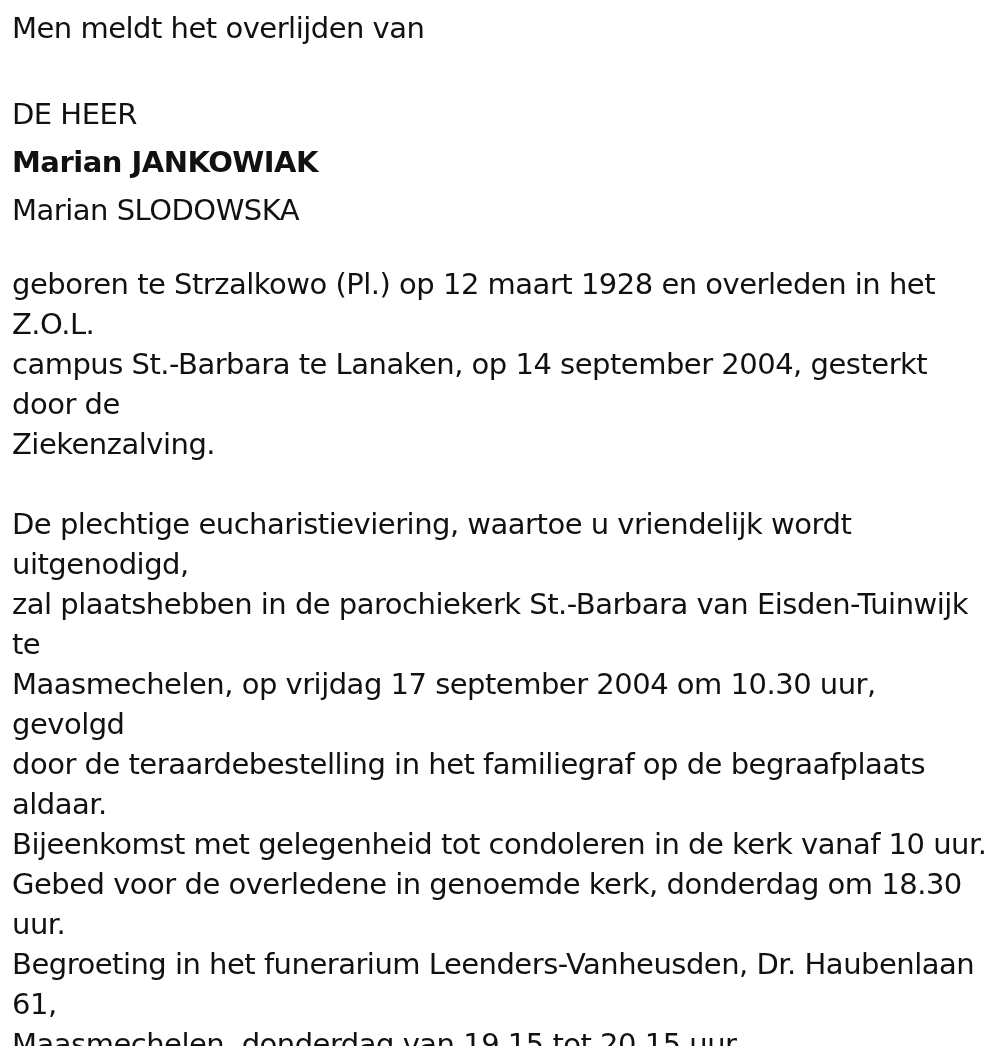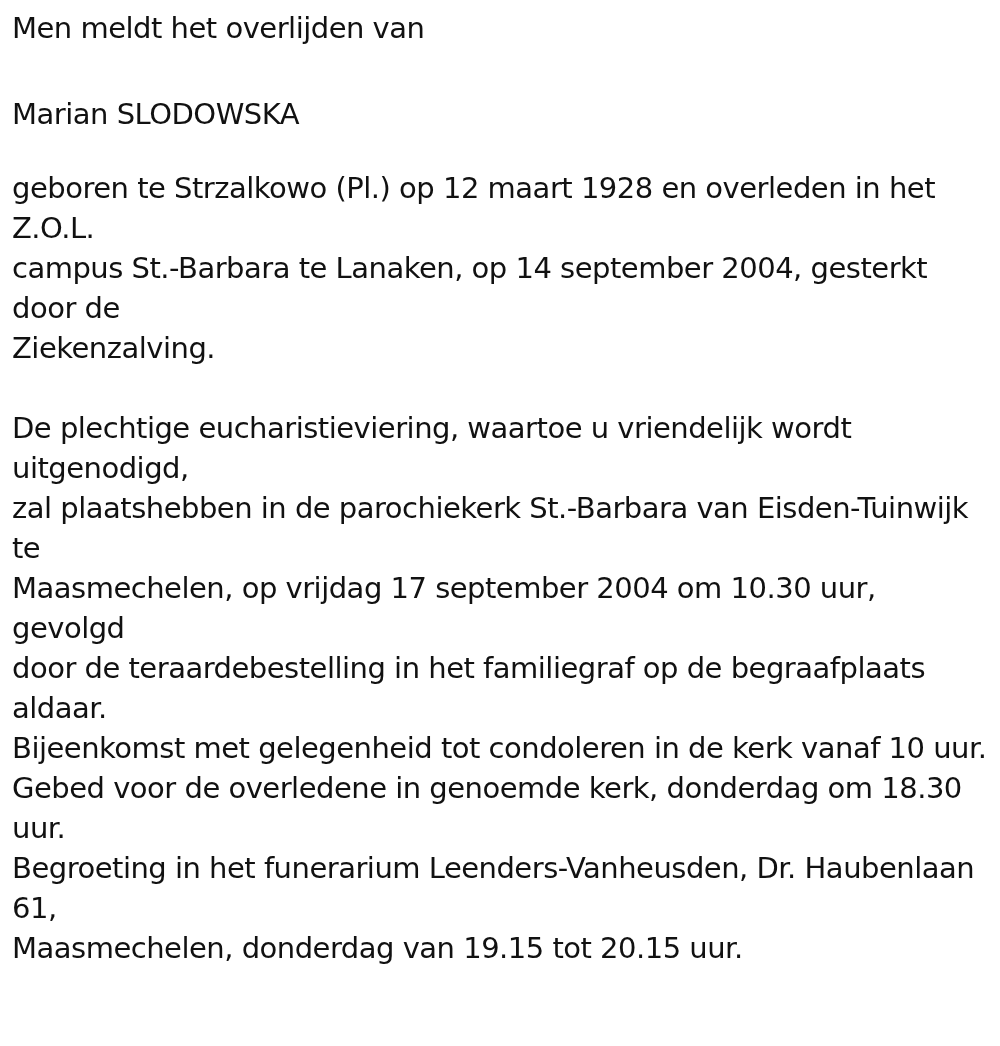--- a/index.html
+++ b/index.html
@@ -49,20 +49,22 @@
   }
 </style>
 </head>
 <body>
 
 <main class="obituary">
 
   <p class="intro">Men meldt het overlijden van</p>
 
   <section class="header-block">
+    <p class="hline">DE HEER</p>
+    <p class="hline name">Marian JANKOWIAK</p>
     <p class="hline">Marian SLODOWSKA</p>
   </section>
 
   <p class="para first-after-header">geboren te Strzalkowo (Pl.) op 12 maart 1928 en overleden in het Z.O.L.
 campus St.-Barbara te Lanaken, op 14 september 2004, gesterkt door de
 Ziekenzalving.</p>
 
   <p class="para">De plechtige eucharistieviering, waartoe u vriendelijk wordt uitgenodigd,
 zal plaatshebben in de parochiekerk St.-Barbara van Eisden-Tuinwijk te
 Maasmechelen, op vrijdag 17 september 2004 om 10.30 uur, gevolgd

